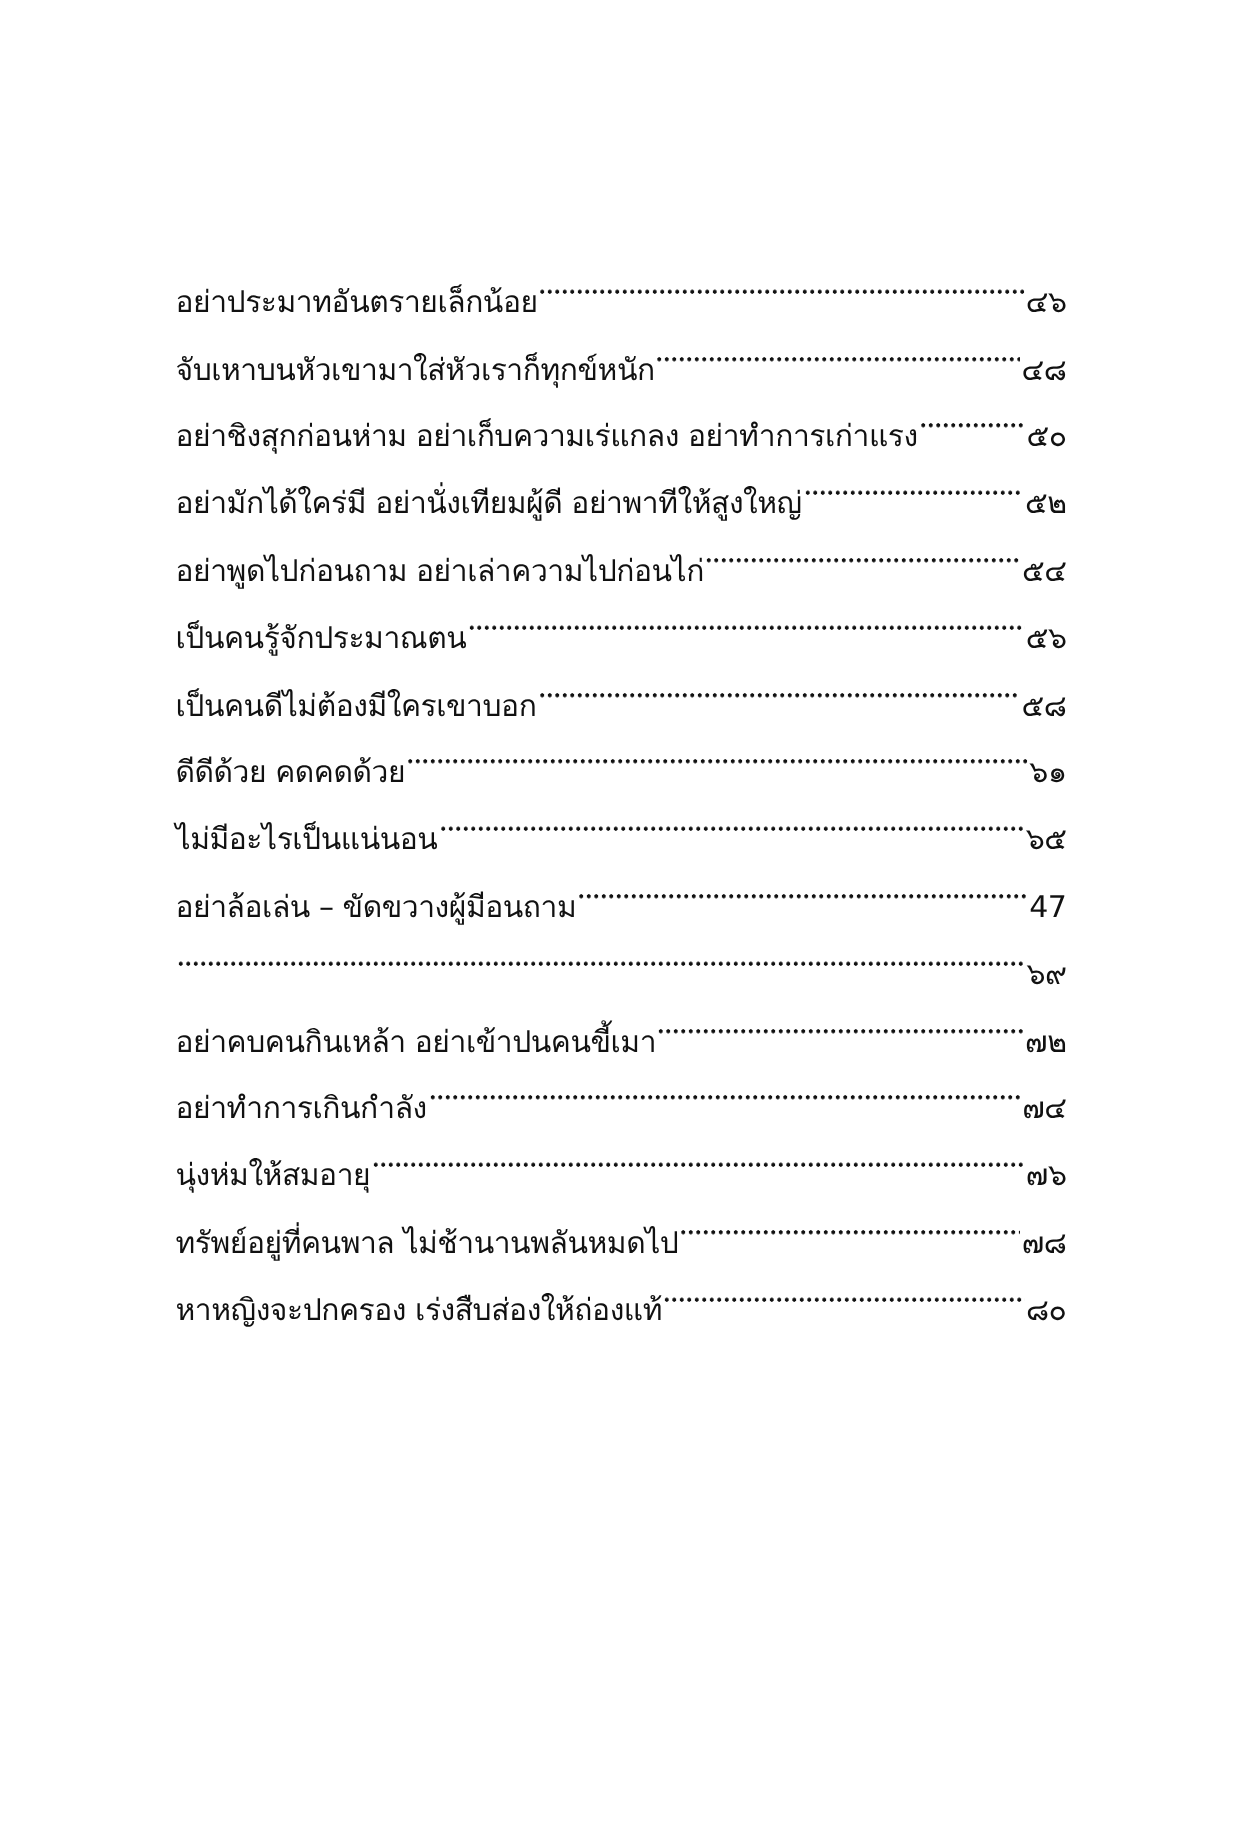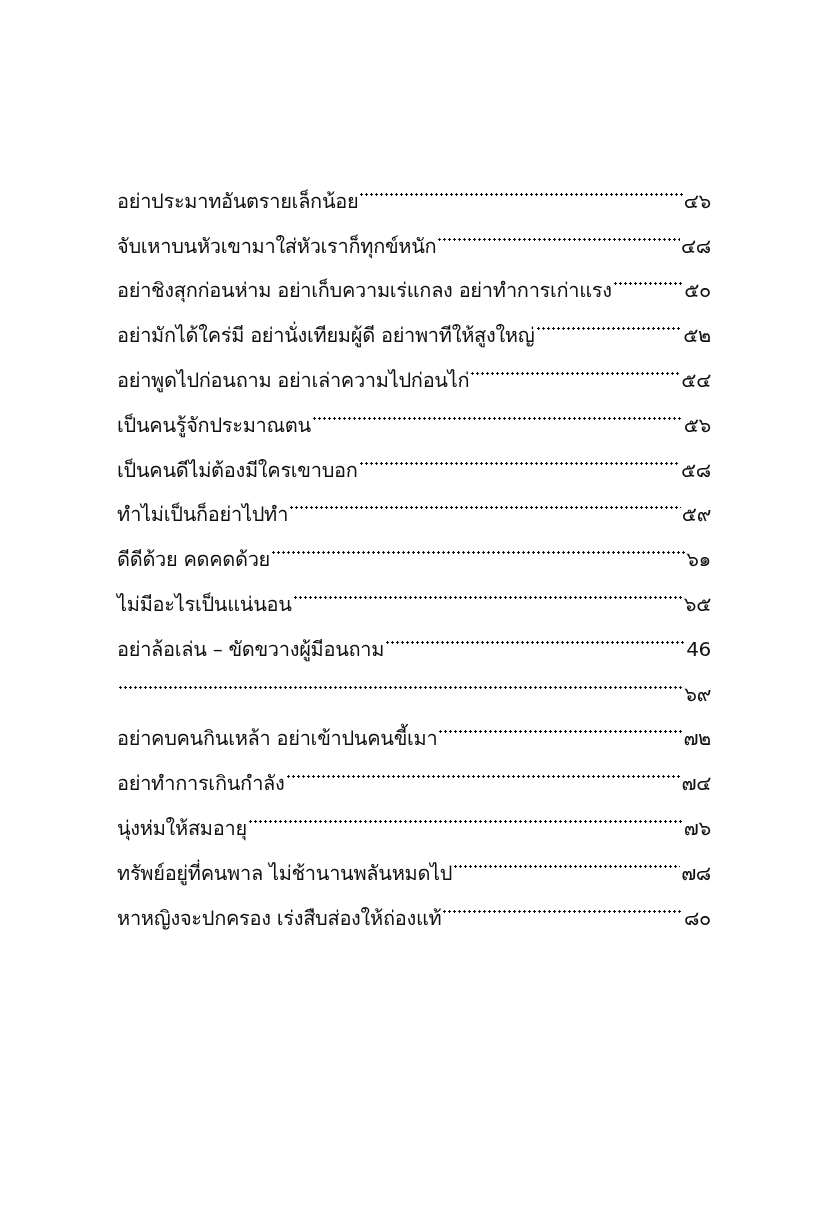--- a/index.html
+++ b/index.html
@@ -89,38 +89,33 @@
     <span class="toc-title">เป็นคนรู้จักประมาณตน</span>
     <span class="toc-leader"></span>
     <span class="toc-page">๕๖</span>
   </div>
   <div class="toc-row">
     <span class="toc-title">เป็นคนดีไม่ต้องมีใครเขาบอก</span>
     <span class="toc-leader"></span>
     <span class="toc-page">๕๘</span>
   </div>
   <div class="toc-row">
-    <span class="toc-title">ทำไม่เป็นก็อย่าไปทำ</span>
-    <span class="toc-leader"></span>
-    <span class="toc-page">๕๙</span>
-  </div>
-  <div class="toc-row">
     <span class="toc-title">ดีดีด้วย  คดคดด้วย</span>
     <span class="toc-leader"></span>
     <span class="toc-page">๖๑</span>
   </div>
   <div class="toc-row">
     <span class="toc-title">ไม่มีอะไรเป็นแน่นอน</span>
     <span class="toc-leader"></span>
     <span class="toc-page">๖๕</span>
   </div>
   <div class="toc-row">
     <span class="toc-title">อย่าล้อเล่น – ขัดขวางผู้มีอนถาม</span>
     <span class="toc-leader"></span>
-    <span class="toc-page">46</span>
+    <span class="toc-page">47</span>
   </div>
   <div class="toc-row">
     <span class="toc-leader"></span>
     <span class="toc-page">๖๙</span>
   </div>
   <div class="toc-row">
     <span class="toc-title">อย่าคบคนกินเหล้า  อย่าเข้าปนคนขี้เมา</span>
     <span class="toc-leader"></span>
     <span class="toc-page">๗๒</span>
   </div>

